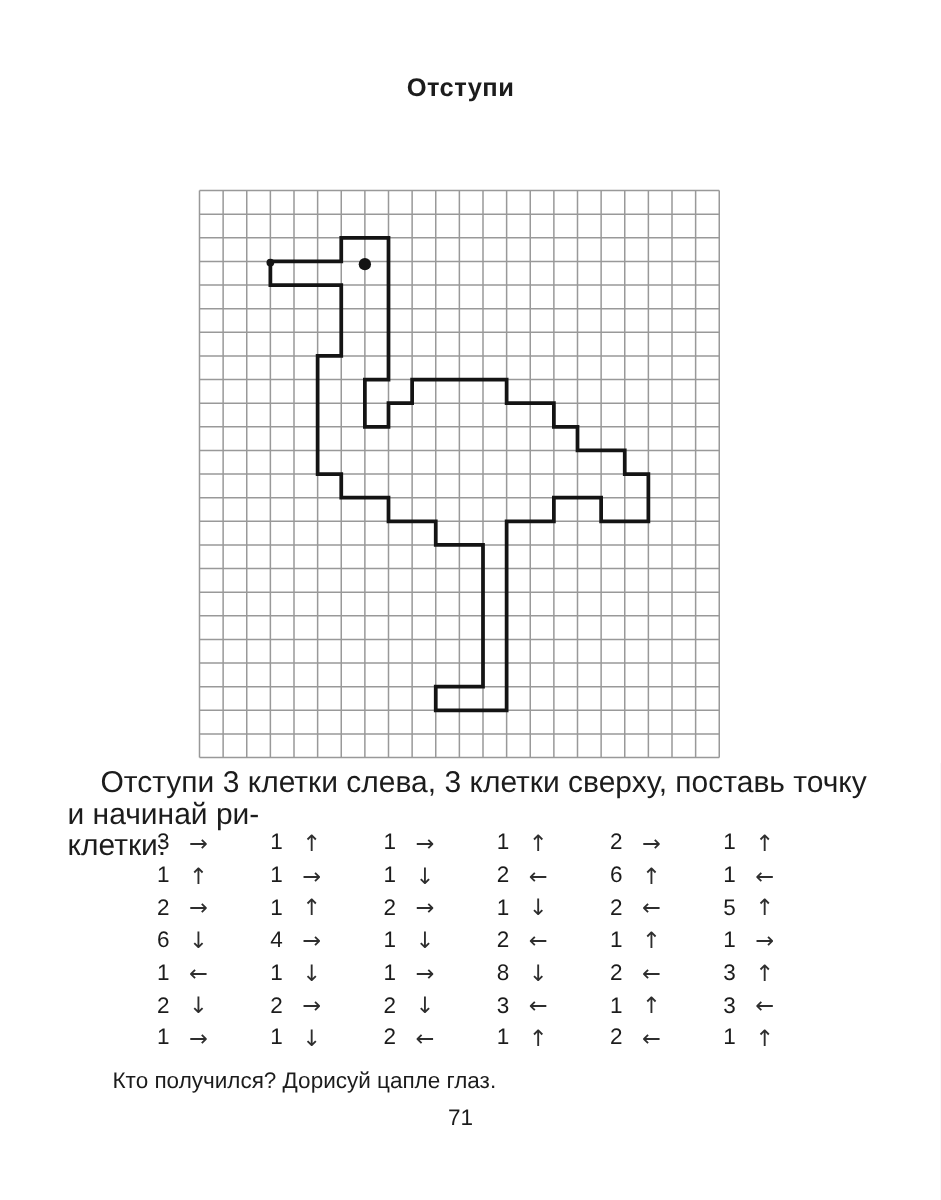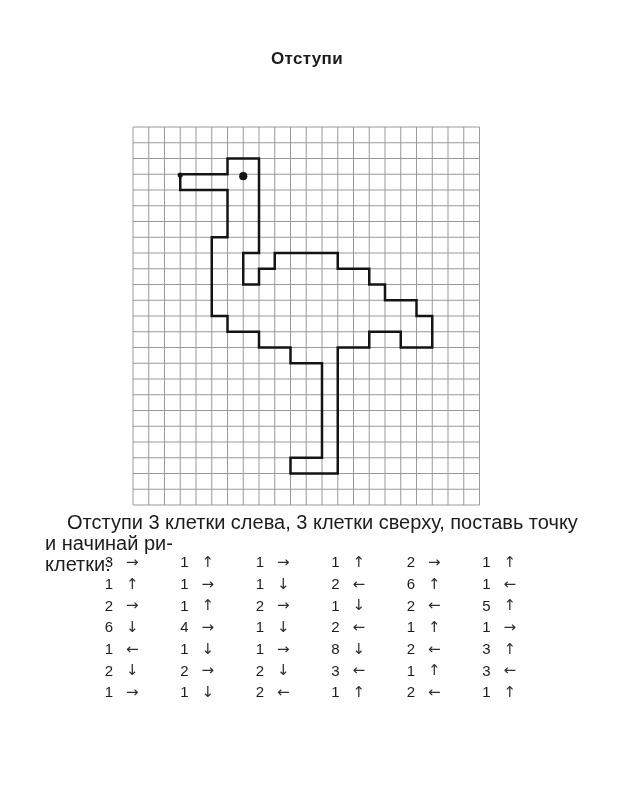--- a/index.html
+++ b/index.html
@@ -326,15 +326,17 @@
       <div class="step">
         <span class="num">2</span>
         <span class="arrow">←</span>
       </div>
       <div class="step">
         <span class="num">1</span>
         <span class="arrow">↑</span>
       </div>
     </div>
 
-
+  <p class="outro">Кто получился? Дорисуй цапле глаз.</p>
+
+  <div class="page-number">71</div>
 
 </div>
 
 </body></html>

